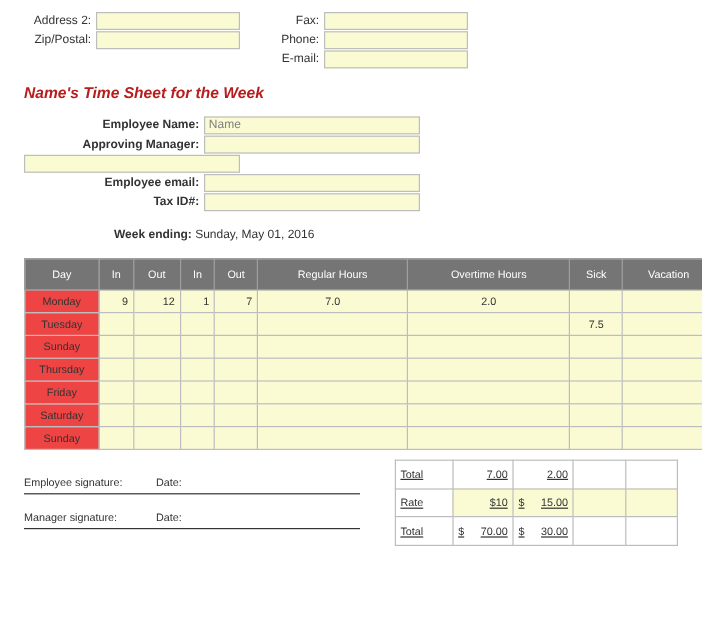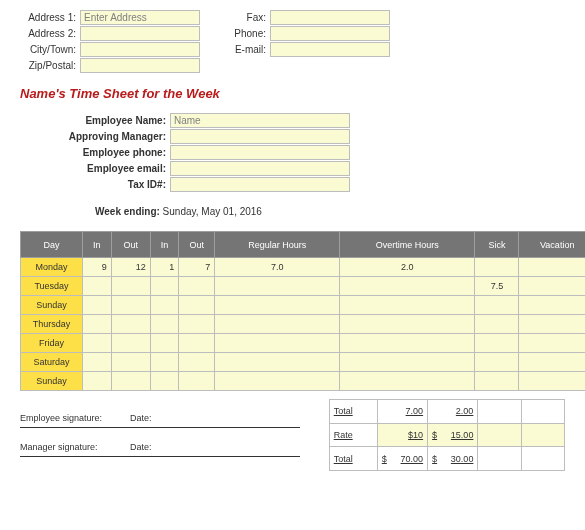--- a/index.html
+++ b/index.html
@@ -53,21 +53,21 @@
     font-weight: normal;
     font-size: 9px;
   }
   table.timesheet td {
     border: 1px solid #bdbdbd;
     height: 19px;
     padding: 0 4px;
     text-align: right;
   }
   table.timesheet .day-col {
-    background: #fde047;
+    background: #ef4444;
     text-align: center;
     width: 62px;
     color: #333;
   }
   table.timesheet .data-cell { background: #fafbd3; }
   table.timesheet .data-cell.center { text-align: center; }
   .summary-area { display: flex; margin-top: 8px; gap: 16px; }
   .sig-block { width: 342px; font-size: 9px; padding-top: 14px; }
   .sig-row { display: flex; margin-bottom: 4px; }
   .sig-row .sig-lbl { width: 110px; }
@@ -88,29 +88,21 @@
   table.summary .sum-val { width: 55px; }
   table.summary .ylw { background: #fafbd3; }
   .currency-cell { display:flex; justify-content:space-between; }
 </style>
 </head>
 <body>
 
 <div class="contact-block">
   <div class="contact-left">
     <div class="field-row">
-      <div class="field-label">Address 1:</div>
-      <div class="field-input">Enter Address</div>
-    </div>
-    <div class="field-row">
       <div class="field-label">Address 2:</div>
-      <div class="field-input"></div>
-    </div>
-    <div class="field-row">
-      <div class="field-label">City/Town:</div>
       <div class="field-input"></div>
     </div>
     <div class="field-row">
       <div class="field-label">Zip/Postal:</div>
       <div class="field-input"></div>
     </div>
   </div>
   <div class="contact-right">
     <div class="field-row">
       <div class="field-label">Fax:</div>
@@ -132,21 +124,20 @@
 <div class="emp-section">
   <div class="field-row">
     <div class="field-label">Employee Name:</div>
     <div class="field-input">Name</div>
   </div>
   <div class="field-row">
     <div class="field-label">Approving Manager:</div>
     <div class="field-input"></div>
   </div>
   <div class="field-row">
-    <div class="field-label">Employee phone:</div>
     <div class="field-input"></div>
   </div>
   <div class="field-row">
     <div class="field-label">Employee email:</div>
     <div class="field-input"></div>
   </div>
   <div class="field-row">
     <div class="field-label">Tax ID#:</div>
     <div class="field-input"></div>
   </div>

